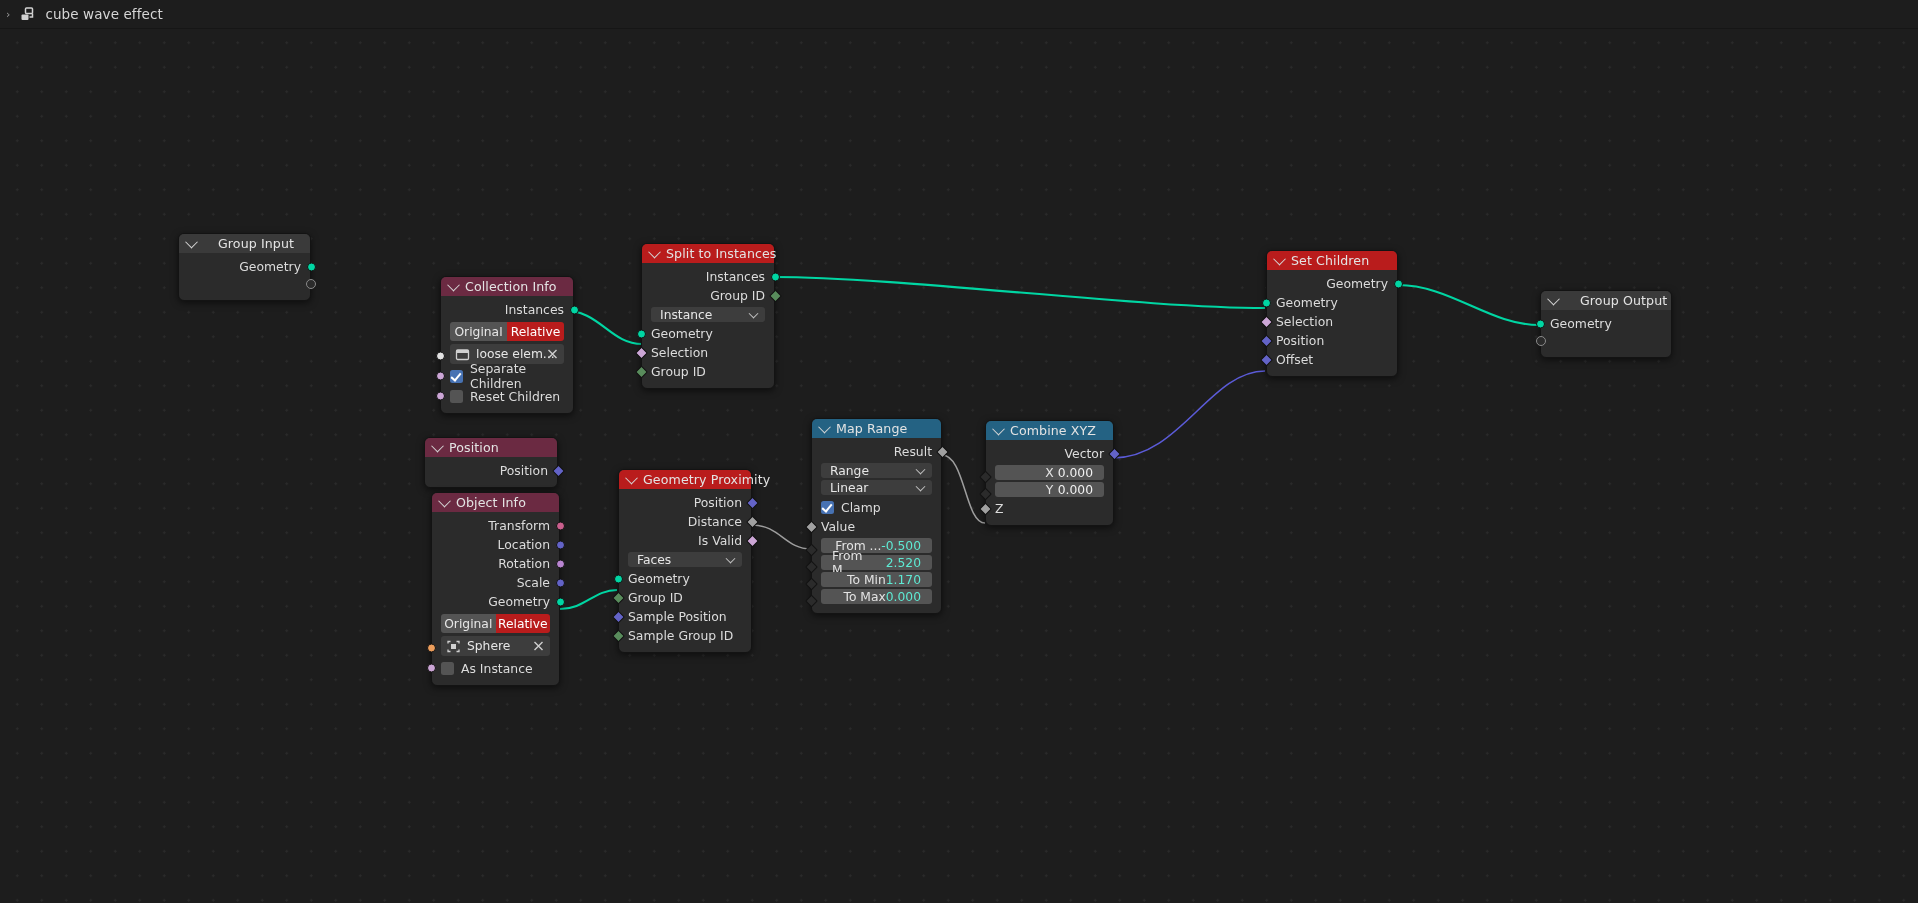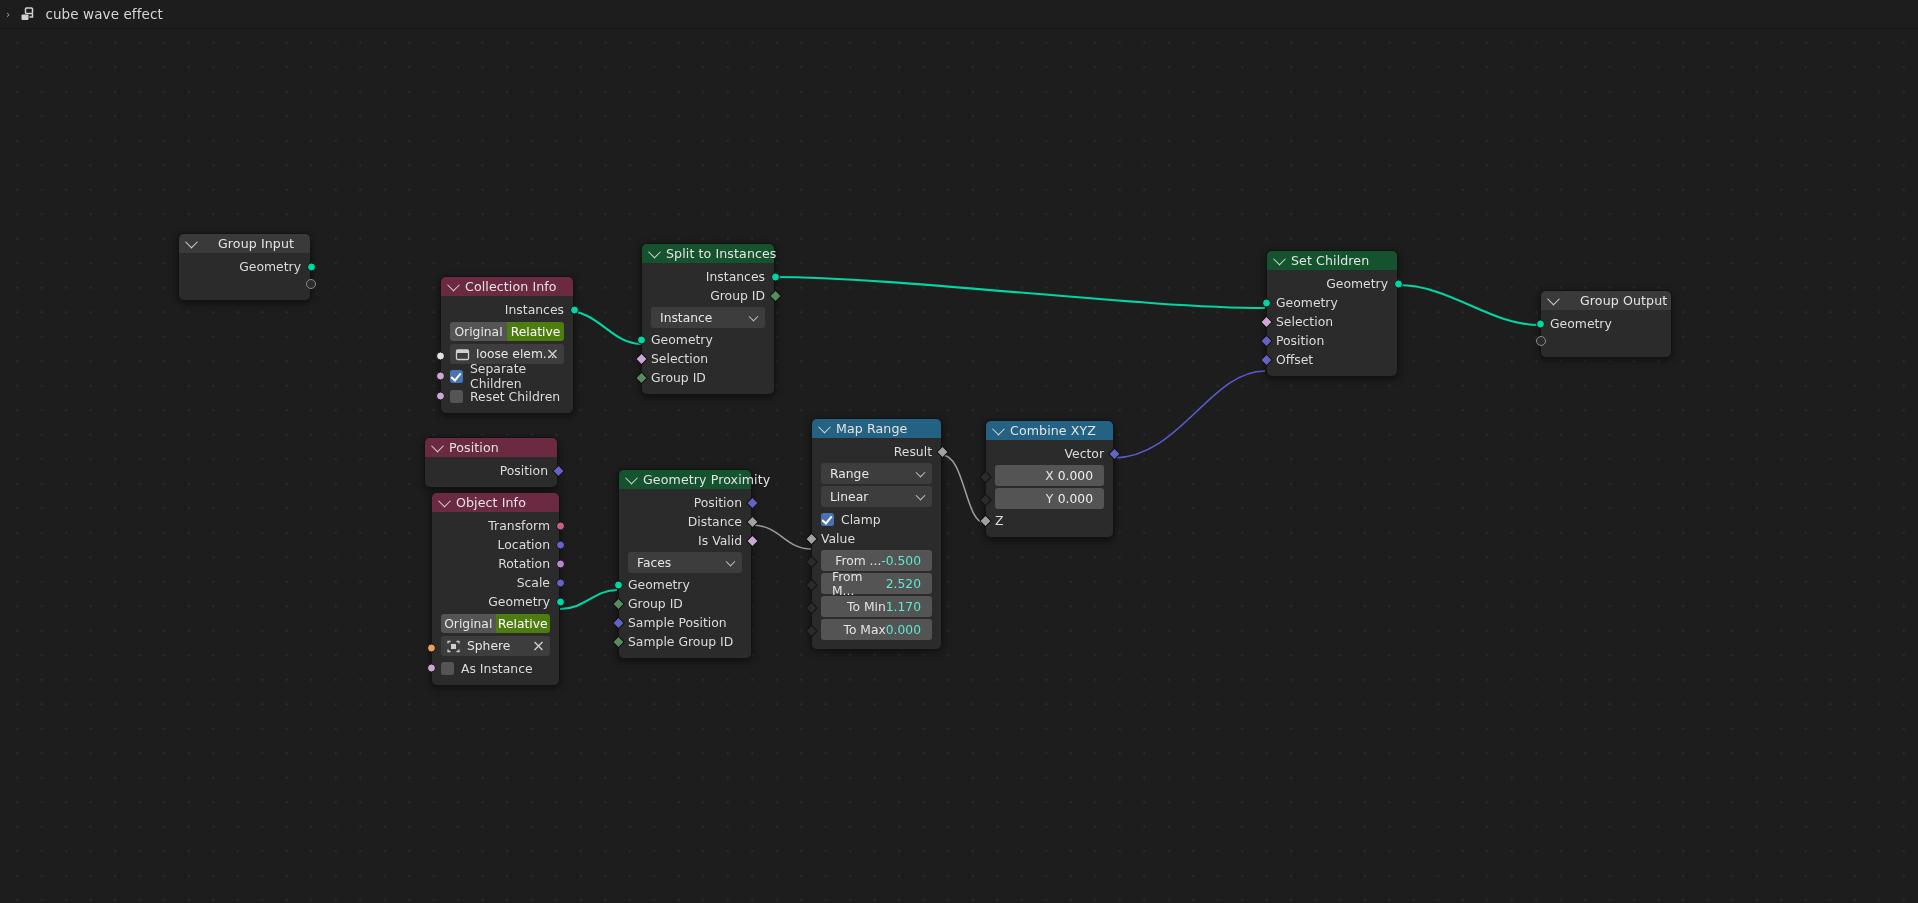--- a/index.html
+++ b/index.html
@@ -56,21 +56,21 @@
   }
   .node-header .caret {
     width: 9px; height: 9px; flex: none;
     border-left: 1.6px solid #d5d5d5;
     border-bottom: 1.6px solid #d5d5d5;
     transform: rotate(-45deg) translate(1px,-1px);
   }
   .node-body { padding: 4px 0 7px 0; position: relative; }
 
   
-  .h-geometry { background: #14532d; }
+  .h-geometry { background: #b91c1c; }
   .h-input    { background: #6b2a42; }
   .h-converter{ background: #246283; }
   .h-collapsed{ background: #3a3a3a; gap: 22px; }
 
   
   .row {
     position: relative;
     height: 19px;
     display: flex; align-items: center;
     font-size: 12.4px;
@@ -108,21 +108,21 @@
   .c-bool { background: #cca6d6; }
   .c-int  { background: #598c5c; }
   .c-obj  { background: #ed9e5c; }
   .c-mat  { background: #ca5f8d; }
   .c-white{ background: #e2e2e2; }
   .c-rot  { background: #b985d1; }
 
   
   .widget {
     margin: 2px 9px;
-    height: 21px;
+    height: 15px;
     border-radius: 3px;
     background: #545454;
     color: #e6e6e6;
     font-size: 12.3px;
     display: flex; align-items: center;
     position: relative;
   }
   .dropdown {
     background: #3d3d3d;
     padding-left: 9px;
@@ -158,21 +158,21 @@
     border-radius: 3px;
     overflow: hidden;
   }
   .enumpair > div {
     flex: 1;
     display: flex; align-items: center; justify-content: center;
     font-size: 12.3px;
     color: #e6e6e6;
   }
   .enumpair .off { background: #545454; }
-  .enumpair .on  { background: #4d7c0f; color: #ffffff; }
+  .enumpair .on  { background: #b91c1c; color: #ffffff; }
 
   
   .picker {
     margin: 2px 9px;
     height: 20px;
     border-radius: 3px;
     background: #3d3d3d;
     display: flex; align-items: center;
     position: relative;
     padding-left: 5px;

